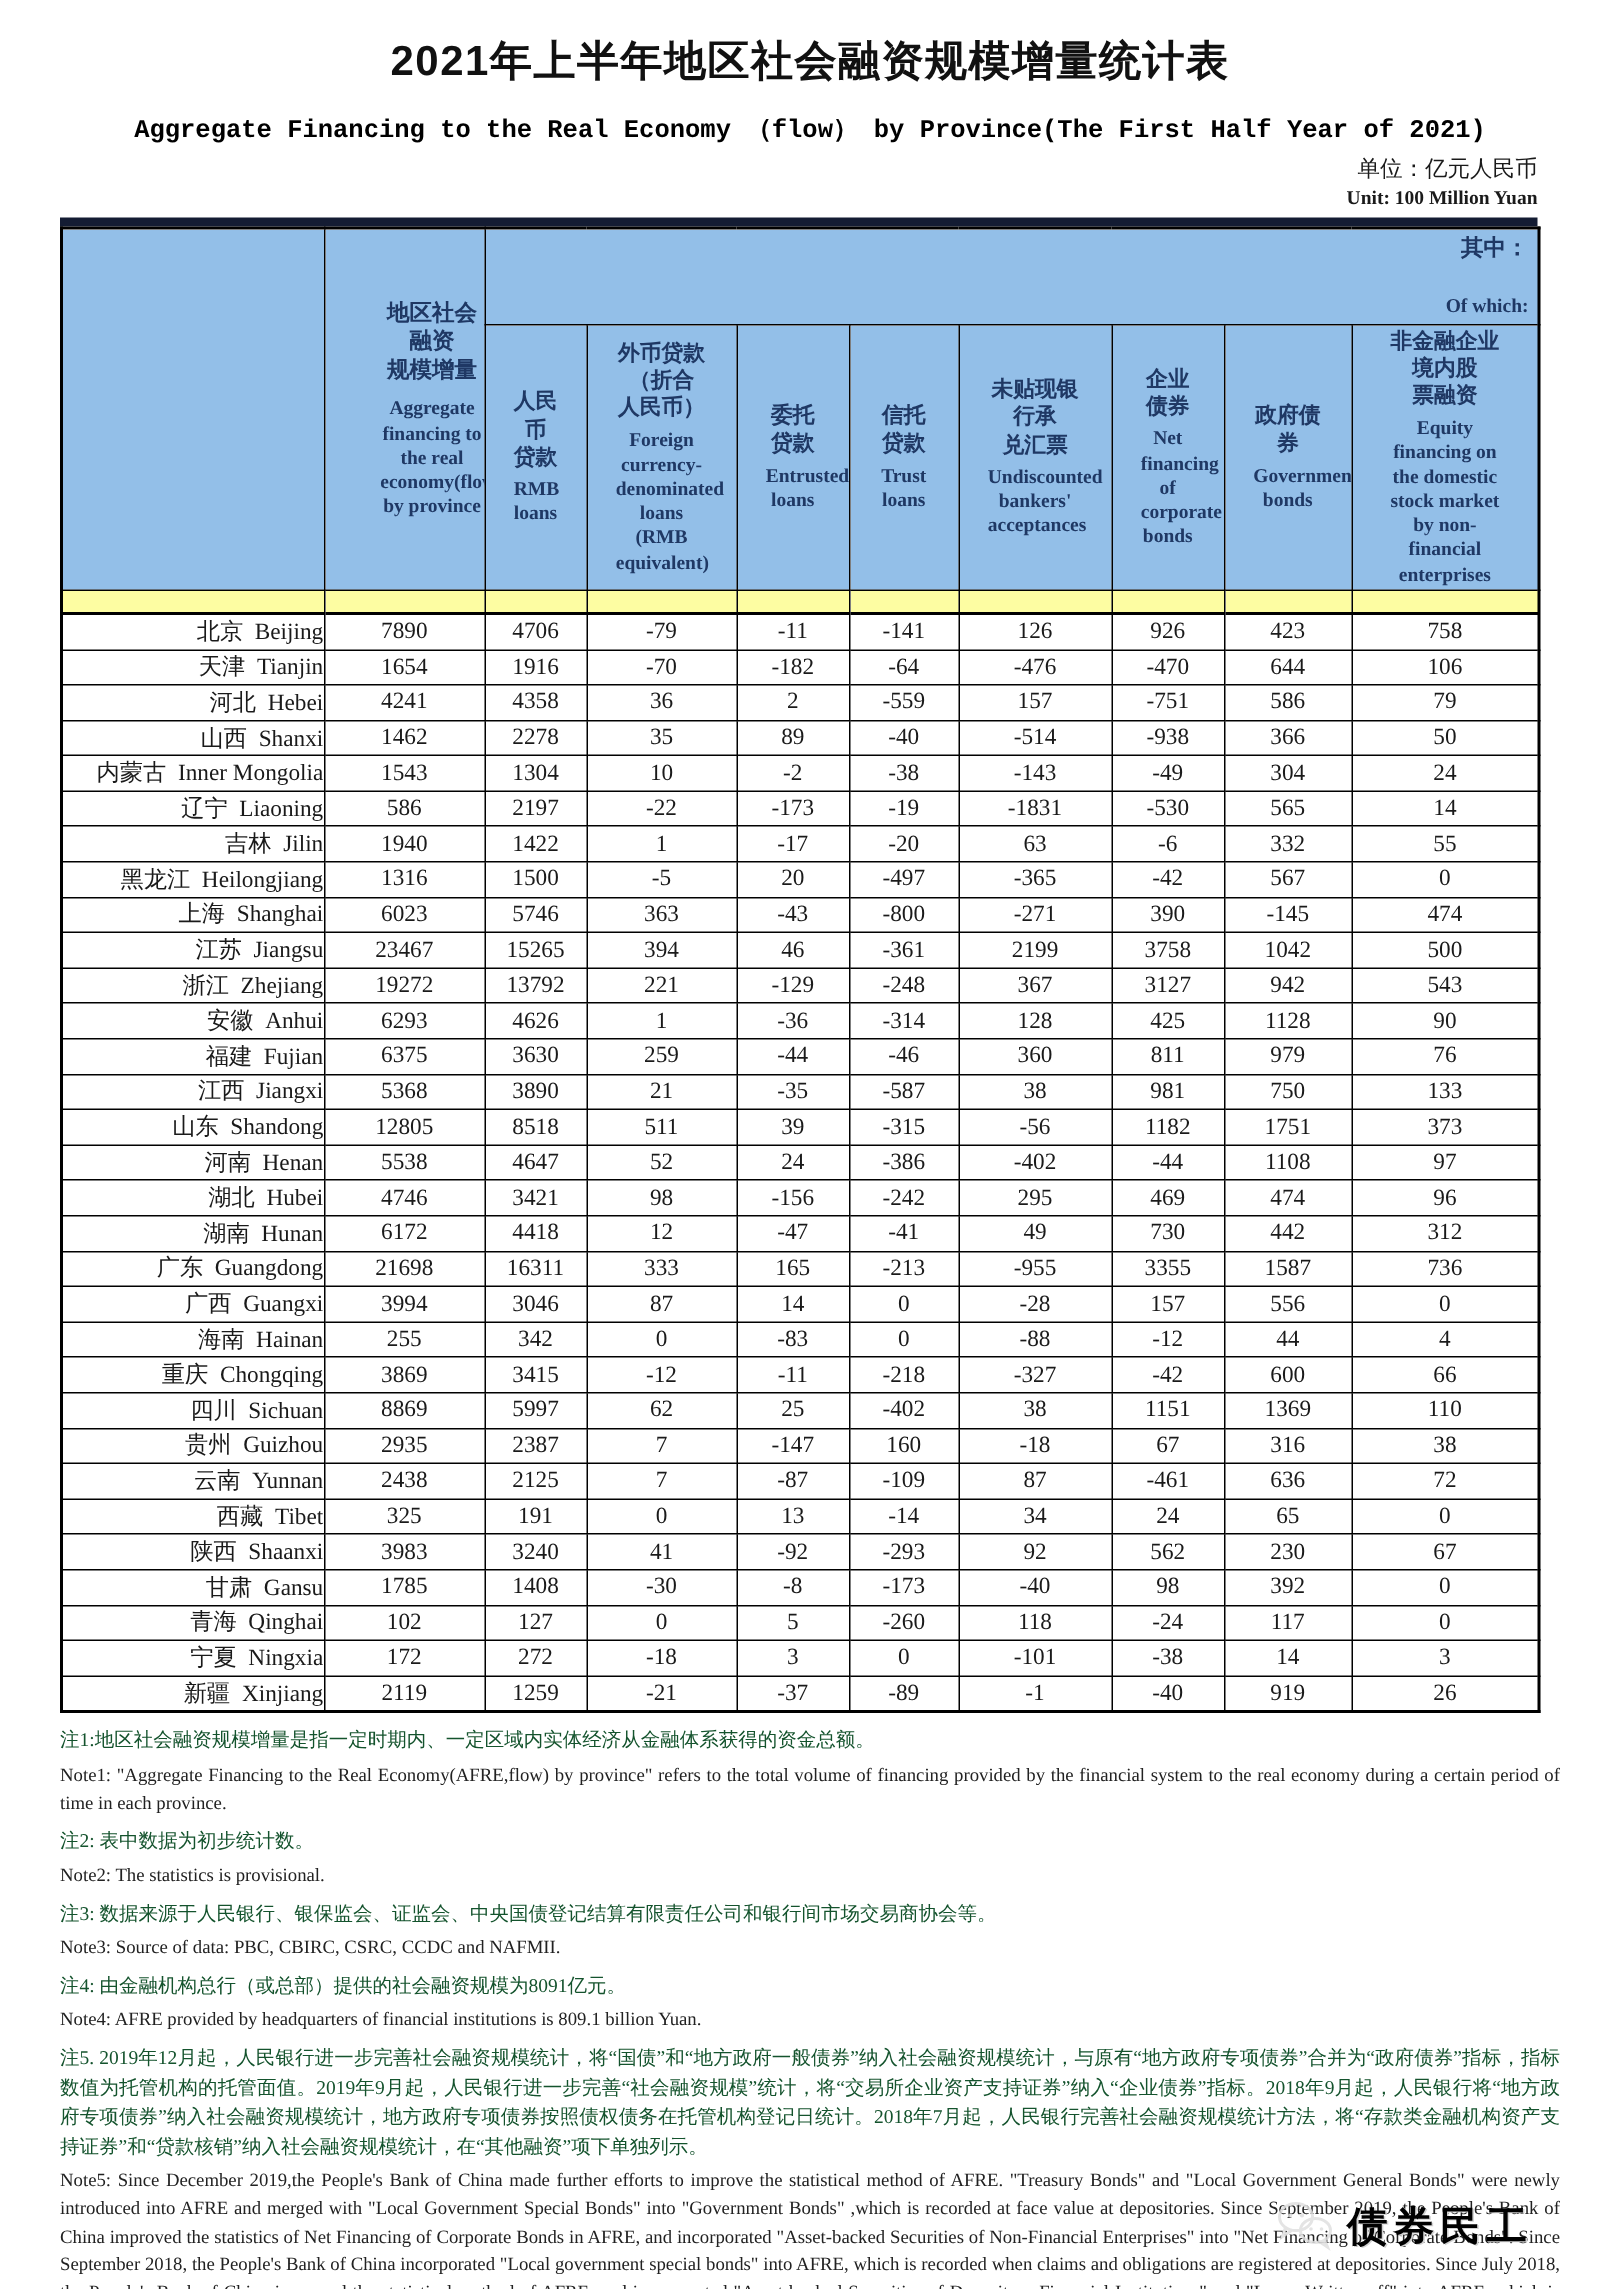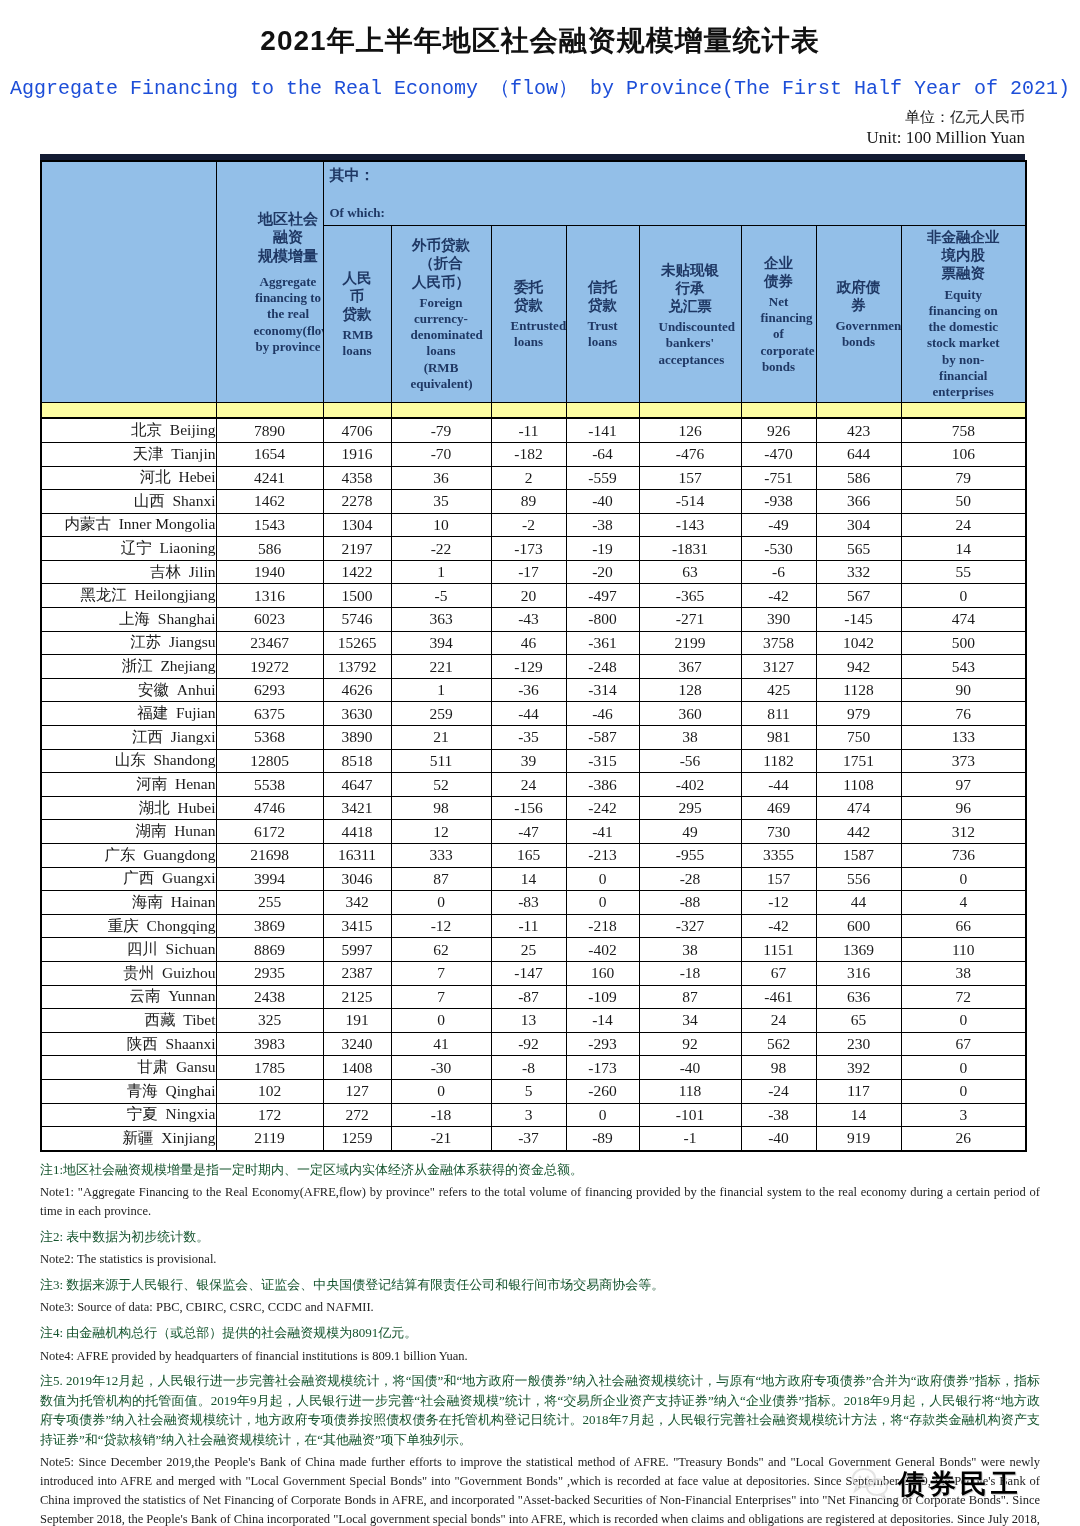--- a/index.html
+++ b/index.html
@@ -7,43 +7,43 @@
     width:1080px;height:1526px;background:#ffffff;position:relative;
     font-family:"Liberation Serif", serif;color:#1a1a1a;overflow:hidden;
   }
   .page{width:1080px;height:1526px;position:relative;background:#fff;}
 
   .title{
     text-align:center;padding-top:22px;font-size:28px;font-weight:bold;
     font-family:"Liberation Sans", sans-serif;letter-spacing:1px;color:#111;
   }
   .subtitle{
-    text-align:center;margin-top:14px;font-size:20px;font-weight:400;
-    font-family:"Liberation Mono", monospace;color:#1d4ed8;
+    text-align:center;margin-top:14px;font-size:17px;font-weight:700;
+    font-family:"Liberation Mono", monospace;color:#000000;
   }
   .unit-block{width:985px;margin:6px 40px 4px 40px;text-align:right;line-height:1.35;}
   .unit-cn{font-size:15px;}
-  .unit-en{font-size:17px;}
+  .unit-en{font-size:13px;font-weight:bold;}
 
   .table-wrap{margin:0 40px;width:985px;}
   .top-bar{height:6px;background:#141c33;width:985px;}
   table{border-collapse:collapse;table-layout:fixed;width:985px;
         border:2px solid #000;}
   th,td{border:1.5px solid #000;padding:0;overflow:hidden;}
 
   thead th{
     background:#93bfe8;color:#1f3864;font-weight:bold;vertical-align:middle;
     text-align:center;
     padding-left:37px;
   }
   th.h-province{background:#93bfe8;}
   th.h-aggregate{vertical-align:middle;}
   .hdr-cn{font-size:15px;line-height:1.25;white-space:pre-line;font-family:"Liberation Sans", sans-serif;}
   .hdr-en{font-size:13px;line-height:1.25;margin-top:8px;font-family:"Liberation Serif", serif;}
-  th.h-ofwhich{text-align:left;vertical-align:top;padding:4px 6px;height:52px;}
+  th.h-ofwhich{text-align:right;vertical-align:top;padding:4px 6px;height:52px;}
   th.h-ofwhich .hdr-cn{display:inline;font-size:15px;}
   th.h-ofwhich .hdr-en{display:block;margin-top:20px;font-weight:bold;}
   tr.subhead th{height:118px;padding:2px 19px;}
   tr.subhead .hdr-cn{font-size:14.5px;}
   tr.subhead .hdr-en{font-size:13px;margin-top:4px;}
 
   tr.yellow-strip td{height:14px;background:#fdfda2;border-top:1.5px solid #000;border-bottom:2px solid #000;}
 
   tbody td{
     height:22.6px;font-size:15.5px;text-align:center;background:#fff;

